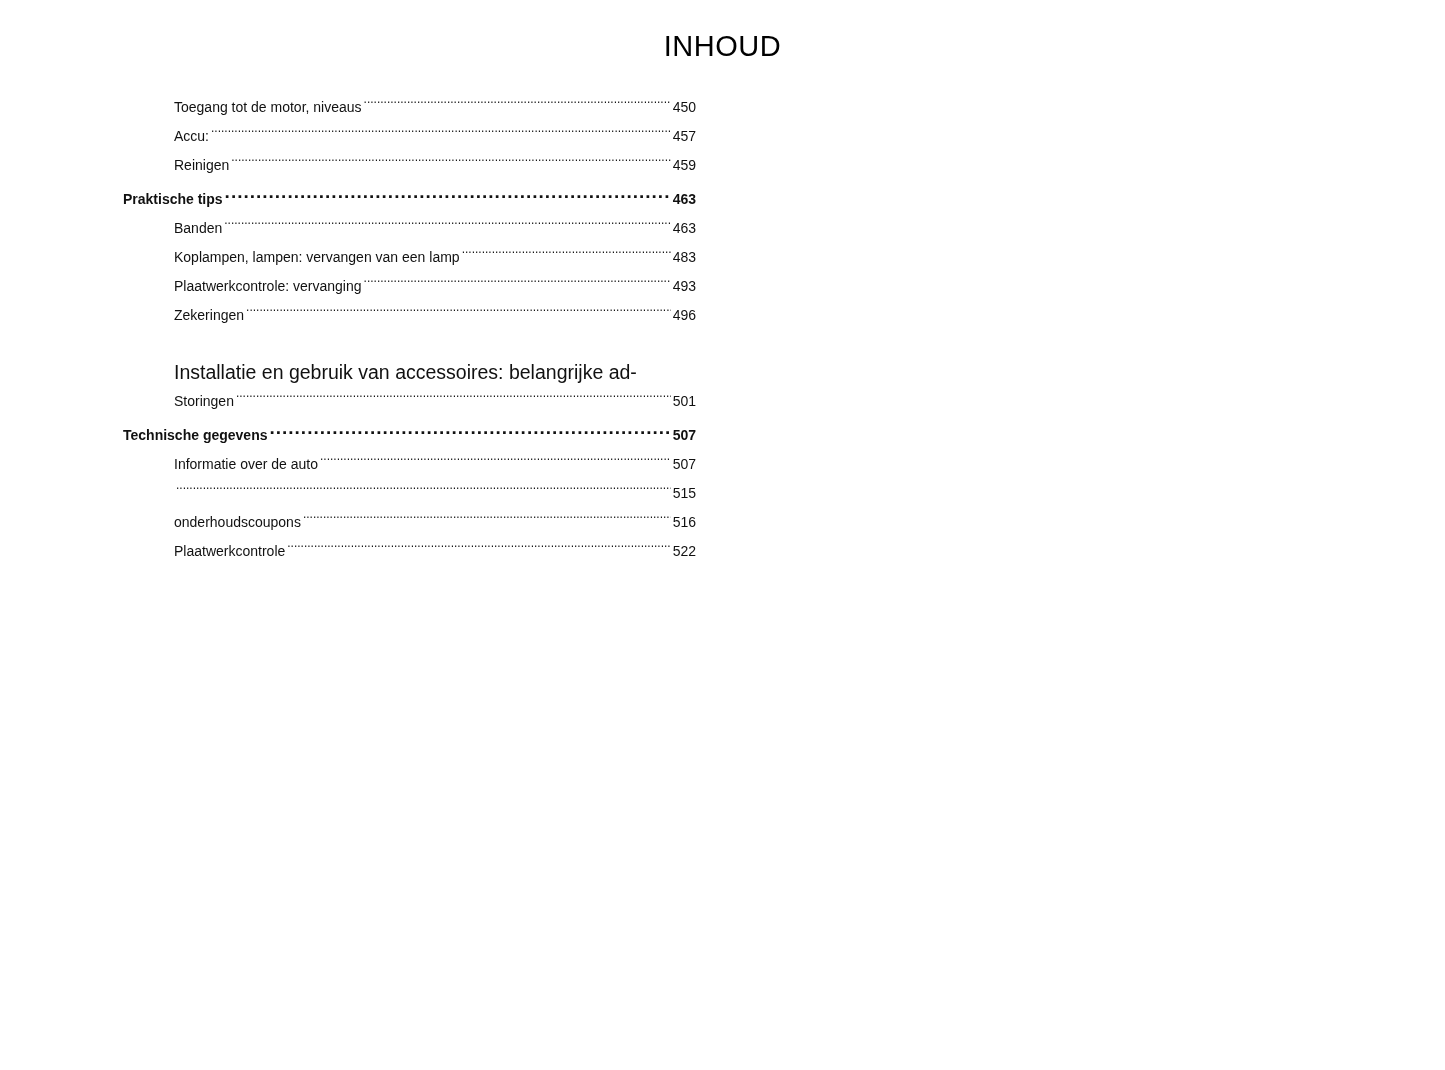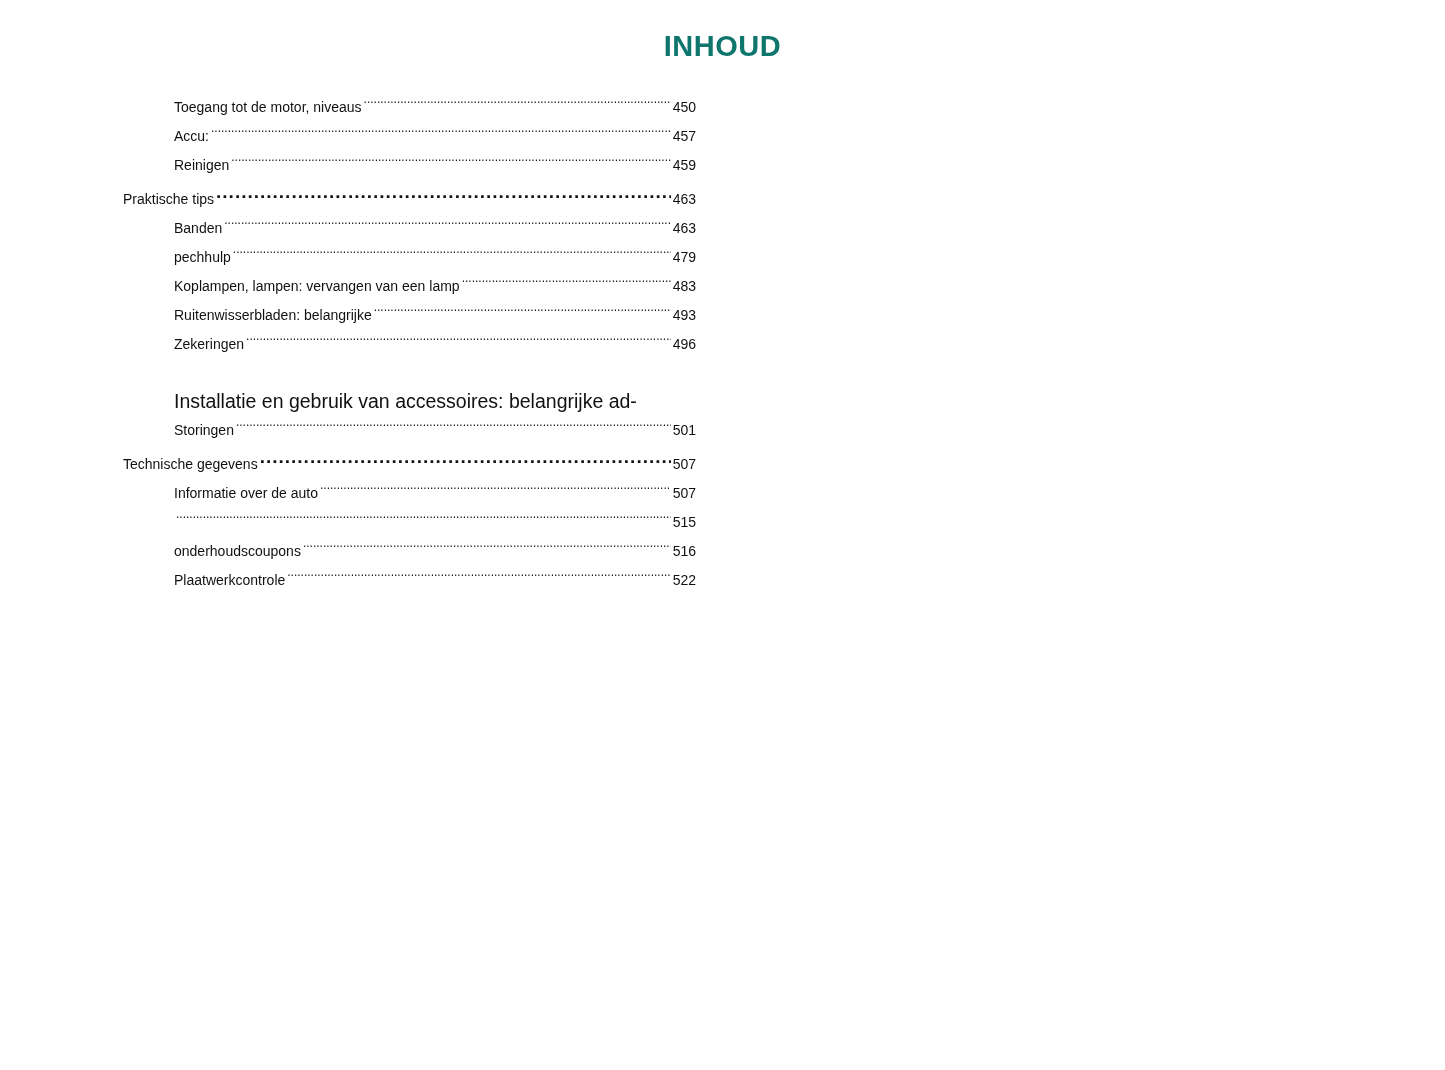--- a/index.html
+++ b/index.html
@@ -15,42 +15,42 @@
       font-family: "Liberation Sans", "DejaVu Sans", sans-serif;
       color: #111111;
     }
     .page-title {
       position: absolute;
       top: 30px;
       left: 0;
       width: 1445px;
       text-align: center;
       font-size: 29px;
-      font-weight: bold;
+      font-weight: normal;
       letter-spacing: 0.5px;
-      color: #0f766e;
+      color: #000000;
     }
     .toc {
       position: absolute;
       top: 93px;
       left: 123px;
       width: 573px;
     }
     .toc-entry {
       display: flex;
       align-items: baseline;
       font-size: 14px;
       line-height: 29px;
       white-space: nowrap;
     }
     .toc-entry.sub {
       padding-left: 51px;
     }
     .toc-entry.section {
-      font-weight: normal;
+      font-weight: bold;
       margin-top: 4px;
       line-height: 30px;
     }
     .toc-entry .title {
       flex: 0 0 auto;
     }
     .toc-entry .leader {
       flex: 1 1 auto;
       overflow: hidden;
       margin: 0 2px;
@@ -122,34 +122,29 @@
     <span class="leader"></span>
     <span class="page">463</span>
   </div>
 
   <div class="toc-entry sub">
     <span class="title">Banden</span>
     <span class="leader"></span>
     <span class="page">463</span>
   </div>
 
-  <div class="toc-entry sub">
-    <span class="title">pechhulp</span>
-    <span class="leader"></span>
-    <span class="page">479</span>
-  </div>
 
   <div class="toc-entry sub">
     <span class="title">Koplampen, lampen: vervangen van een lamp</span>
     <span class="leader"></span>
     <span class="page">483</span>
   </div>
 
   <div class="toc-entry sub">
-    <span class="title">Ruitenwisserbladen: belangrijke</span>
+    <span class="title">Plaatwerkcontrole: vervanging</span>
     <span class="leader"></span>
     <span class="page">493</span>
   </div>
 
   <div class="toc-entry sub">
     <span class="title">Zekeringen</span>
     <span class="leader"></span>
     <span class="page">496</span>
   </div>
 

